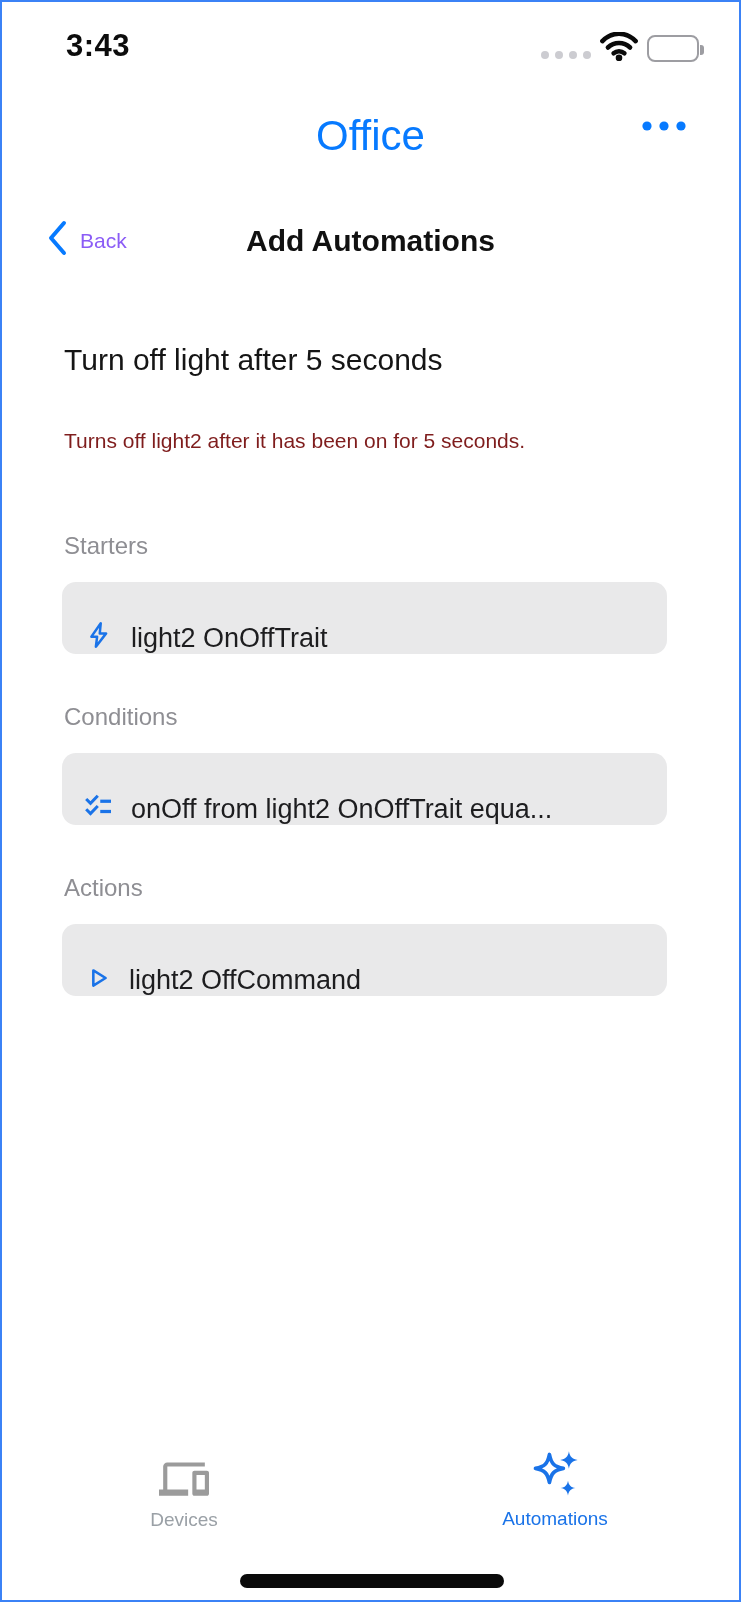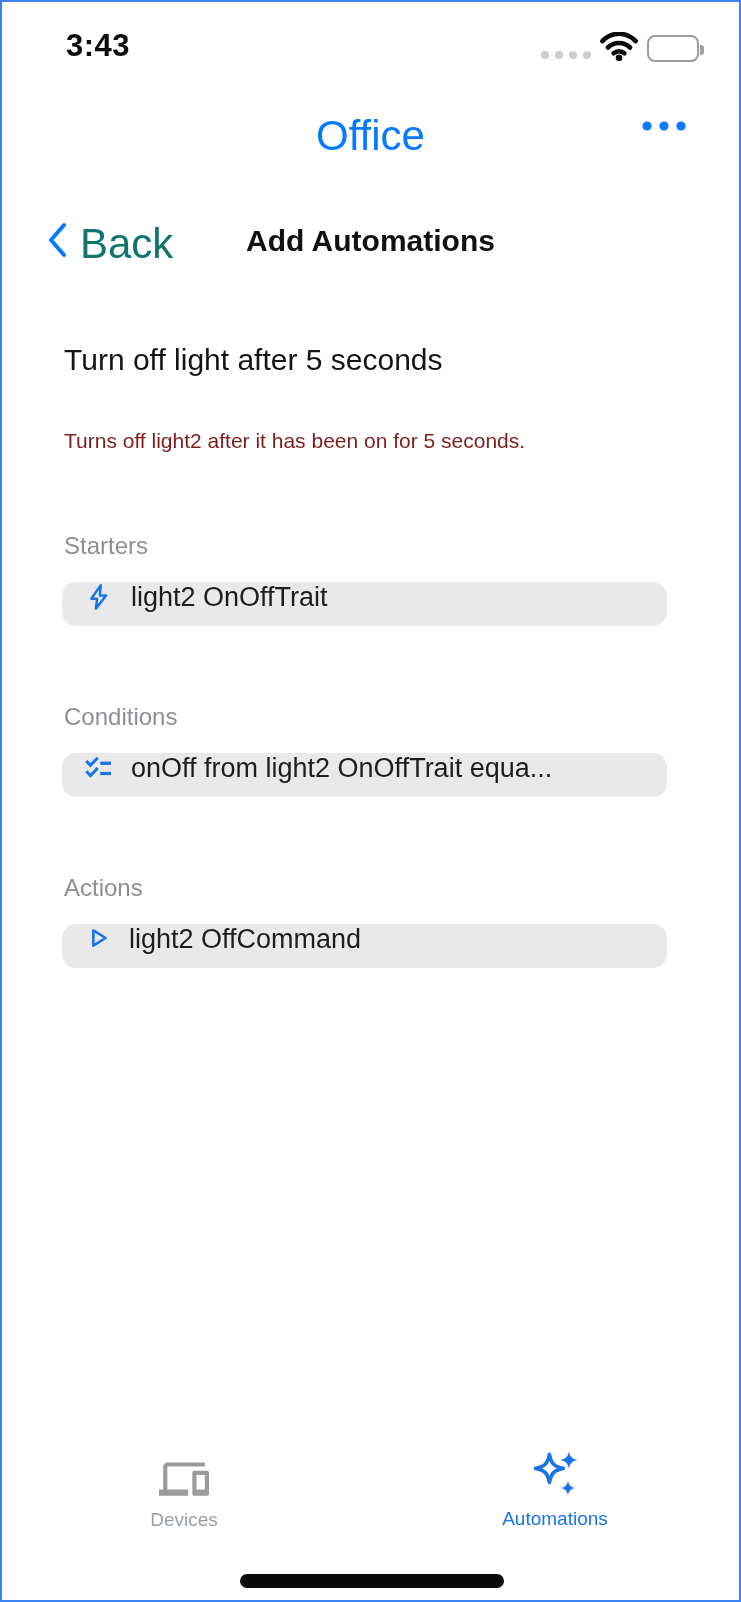--- a/index.html
+++ b/index.html
@@ -18,35 +18,35 @@
   .battery { position:relative; width:52px; height:27px; border:2px solid #9d9da2; border-radius:8px; padding:3px; }
   .battery .level { width:72%; height:100%; background:#0a0a0a; border-radius:3px; }
   .battery .nub { position:absolute; right:-7px; top:8px; width:4px; height:10px; background:#9d9da2; border-radius:0 3px 3px 0; }
 
   
   .app-title { position:absolute; left:0; top:110px; width:100%; text-align:center; font-size:42px; color:#077aff; }
   .menu-btn { position:absolute; right:46px; top:112px; background:none; border:none; cursor:pointer; padding:6px; }
 
   
   .back-btn { position:absolute; left:44px; top:218px; display:flex; align-items:center; gap:12px; background:none; border:none; cursor:pointer; }
-  .back-btn span { font-size:42px; color:#0f766e; }
+  .back-btn span { font-size:21px; color:#8b5cf6; }
   .nav-title { position:absolute; left:0; top:222px; width:100%; text-align:center; font-size:30px; font-weight:700; color:#111; }
 
   
   .auto-name { position:absolute; left:62px; top:341px; font-size:30px; color:#151515; }
   .auto-desc { position:absolute; left:62px; top:427px; font-size:21px; color:#7f1d1d; }
 
   
   .section-label { position:absolute; left:62px; font-size:24px; font-weight:500; color:#8e8e93; }
   .label-starters { top:530px; }
   .label-conditions { top:701px; }
   .label-actions { top:872px; }
   .row {
-    position:absolute; left:60px; width:605px; height:44px; border-radius:14px;
-    background:#e9e9ea; display:flex; align-items:flex-start; padding:0 20px 0 22px; gap:17px; cursor:pointer;
+    position:absolute; left:60px; width:605px; height:72px; border-radius:14px;
+    background:#e9e9ea; display:flex; align-items:flex-end; padding:0 20px 0 22px; gap:17px; cursor:pointer;
   }
   .row-starter { top:580px; }
   .row-condition { top:751px; }
   .row-action { top:922px; }
   .row .txt { font-size:27px; color:#1d1d1f; white-space:nowrap; overflow:hidden; }
   .row svg { flex:0 0 auto; }
 
   
   .save-btn {
     position:absolute; left:540px; top:1302px; width:148px; height:73px;

